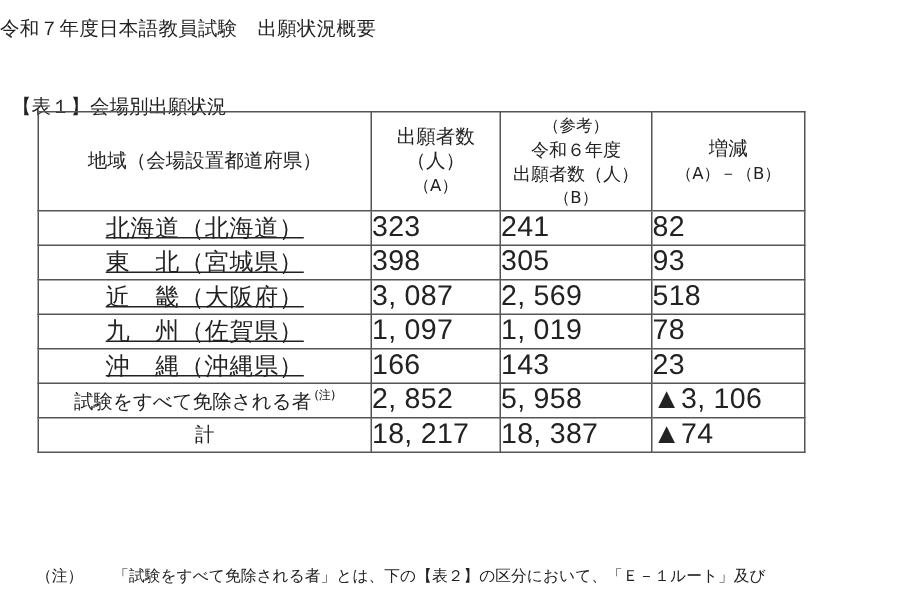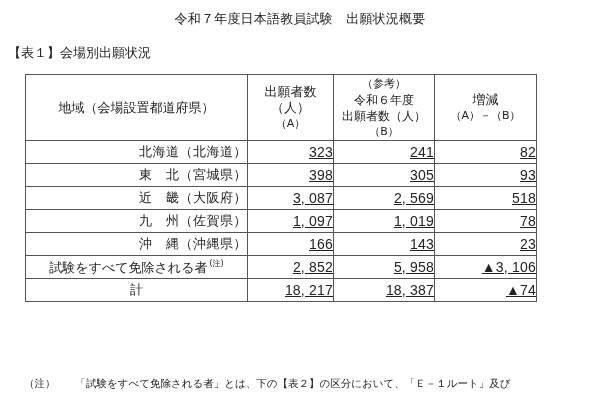--- a/index.html
+++ b/index.html
@@ -13,28 +13,27 @@
       position: relative;
       overflow: hidden;
       font-family: "DejaVu Sans", "Liberation Sans", sans-serif;
       color: #222222;
     }
     .doc-title {
       position: absolute;
       top: 10px;
       left: 0;
       width: 600px;
-      text-align: center;
       font-size: 13px;
       letter-spacing: 0.2px;
       white-space: pre;
     }
     .section-title {
       position: absolute;
-      top: 44px;
+      top: 62px;
       left: 8px;
       font-size: 13px;
       white-space: pre;
     }
     table.main-table {
       position: absolute;
       top: 74px;
       left: 25px;
       border-collapse: collapse;
       table-layout: fixed;
@@ -57,36 +56,36 @@
     th.col-a { width: 85px; }
     th.col-b { width: 100px; }
     th.col-diff { width: 101px; }
     .hdr-big { font-size: 13px; display: block; }
     .hdr-small { font-size: 11px; display: block; }
     .hdr-mid { font-size: 12px; display: block; }
     table.main-table td {
       height: 22px;
     }
     td.region {
-      text-align: right;
+      text-align: center;
       padding-left: 57px;
-      font-size: 13px;
+      font-size: 16px;
       letter-spacing: 0.5px;
+      text-decoration: underline;
     }
     td.region-center {
       text-align: center;
       font-size: 13px;
     }
     td.num {
-      text-align: right;
+      text-align: left;
       padding-right: 7px;
       font-family: "Liberation Sans Narrow", "Liberation Sans", sans-serif;
-      font-size: 14px;
+      font-size: 19px;
       letter-spacing: 0.2px;
-      text-decoration: underline;
     }
     sup.note {
       font-size: 8px;
       vertical-align: 6px;
       margin-left: 2px;
     }
     .footnote {
       position: absolute;
       top: 377px;
       left: 24px;

